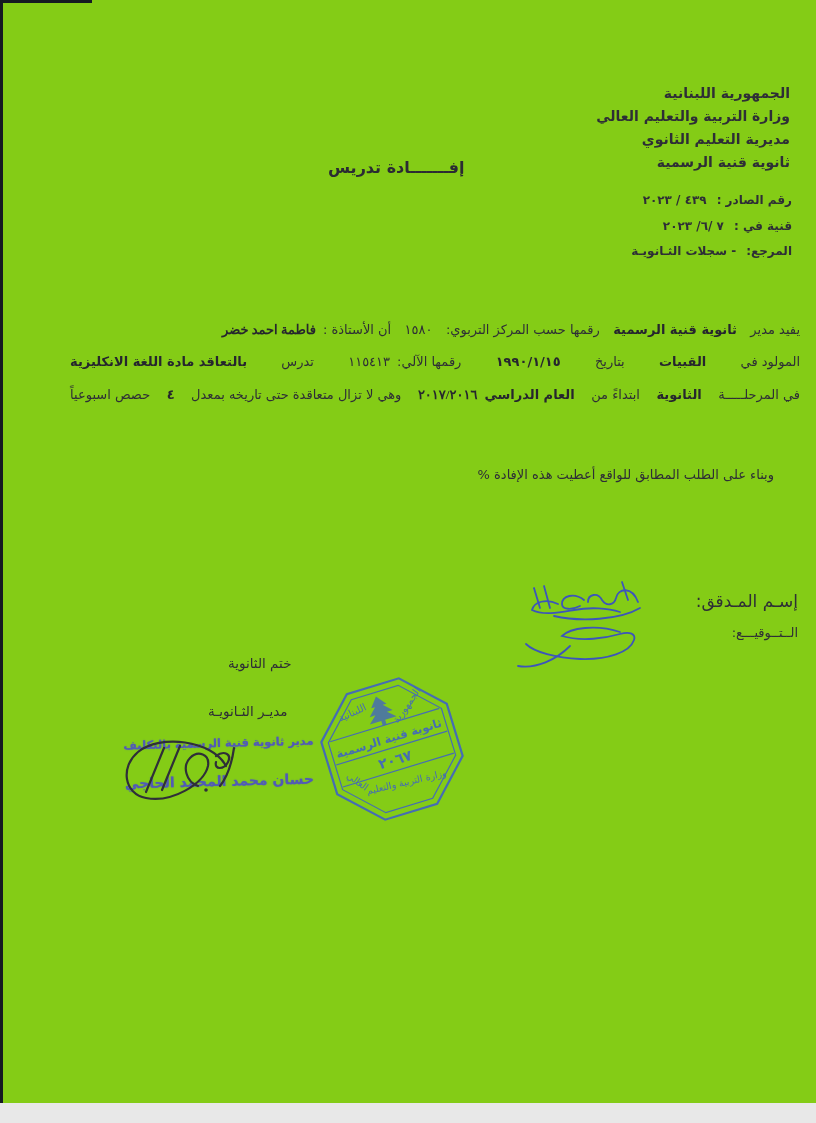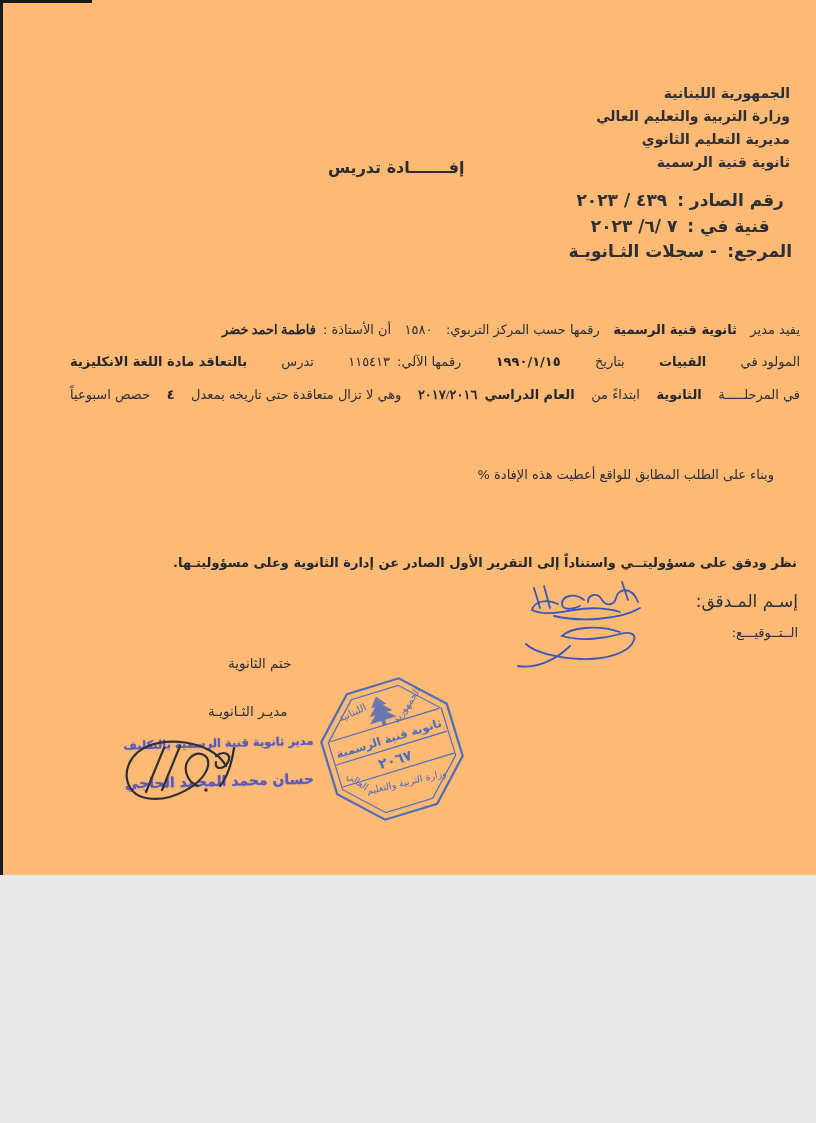--- a/index.html
+++ b/index.html
@@ -1,29 +1,29 @@
 <!DOCTYPE html>
 <html lang="ar" dir="rtl"><head>
 <meta charset="utf-8">
 <style>
   html,body{margin:0;padding:0;background:#e8e8e8;}
   .sheet{
-    position:relative;width:816px;height:875px;margin:0 auto;
-    background:#fdba74;overflow:hidden;
+    position:relative;width:816px;height:1103px;margin:0 auto;
+    background:#84cc16;overflow:hidden;
     font-family:"DejaVu Sans",sans-serif;color:#2e2e36;direction:rtl;
   }
   .scan-edge-left{position:absolute;left:0;top:0;width:3px;height:1123px;background:#151a21;}
   .scan-edge-top{position:absolute;left:0;top:0;width:92px;height:3px;background:#151a21;}
 
   .letterhead{position:absolute;top:82px;right:26px;text-align:right;
     font-weight:bold;font-size:14px;line-height:23px;}
 
   .doc-title{position:absolute;top:158px;left:328px;font-size:16px;font-weight:bold;color:#2b2b33;}
 
-  .meta{position:absolute;top:188px;right:24px;font-weight:bold;font-size:17px;line-height:25.5px;text-align:center;}
+  .meta{position:absolute;top:188px;right:24px;font-weight:bold;font-size:12px;line-height:25.5px;text-align:right;}
   .meta .row{white-space:nowrap;}
   .meta .val{direction:ltr;unicode-bidi:bidi-override;display:inline-block;margin-right:10px;}
 
   .bline{position:absolute;right:16px;display:flex;justify-content:space-between;
     align-items:baseline;font-size:13px;white-space:nowrap;}
   .bline-1{top:322px;left:222px;}
   .bline-2{top:354px;left:70px;}
   .bline-3{top:387px;left:70px;}
   .b{font-weight:bold;color:#26262e;}
   .ltr{direction:ltr;unicode-bidi:bidi-override;}
@@ -92,21 +92,20 @@
     <span class="b">الثانوية</span>
     <span>ابتداءً من</span>
     <span class="pair"><span class="b">العام الدراسي</span><span class="b ltr">٢٠١٧/٢٠١٦</span></span>
     <span>وهي لا تزال متعاقدة حتى تاريخه بمعدل</span>
     <span class="b">٤</span>
     <span>حصص اسبوعياً</span>
   </div>
 
   <div class="closing-line">وبناء على الطلب المطابق للواقع أعطيت هذه الإفادة %</div>
 
-  <div class="audit-line">نظر ودقق على مسؤوليتــي واستناداً إلى التقرير الأول الصادر عن إدارة الثانوية وعلى مسؤوليتـها.</div>
   <div class="auditor-row">إسـم المـدقق:</div>
   <div class="sign-row">الــتــوقيـــع:</div>
 
   <svg class="hw-blue" width="190" height="100" viewBox="0 0 190 100">
     <g fill="none" stroke="#3c55bb" stroke-width="1.8" stroke-linecap="round">
       <path d="M168 28 C 162 12, 148 14, 146 24 C 144 32, 136 32, 132 26 C 128 18, 118 20, 118 28"></path>
       <path d="M114 26 C 104 18, 92 22, 92 30 C 92 36, 102 36, 110 32"></path>
       <path d="M88 30 C 76 24, 64 28, 62 36 C 74 42, 92 38, 104 36 C 120 33, 138 34, 150 38"></path>
       <path d="M74 12 L80 34"></path>
         <path d="M64 14 L70 34"></path>

